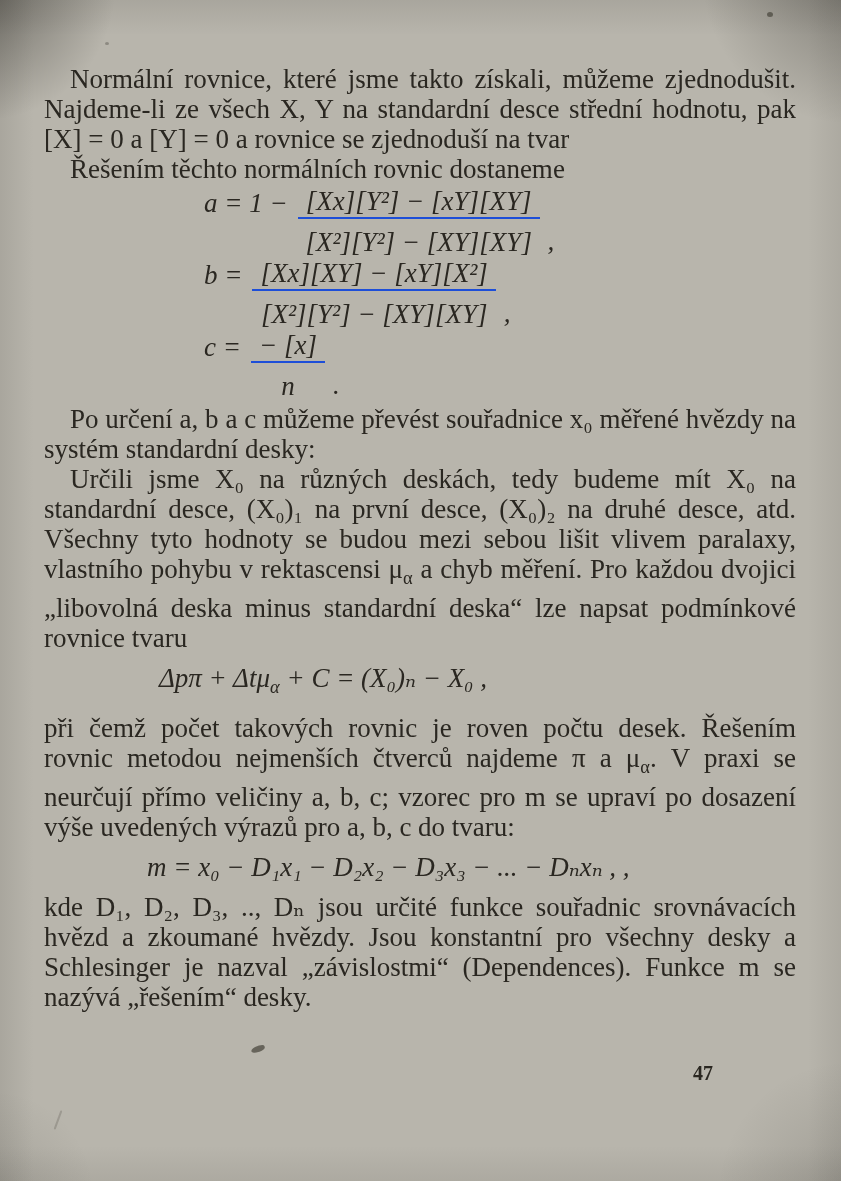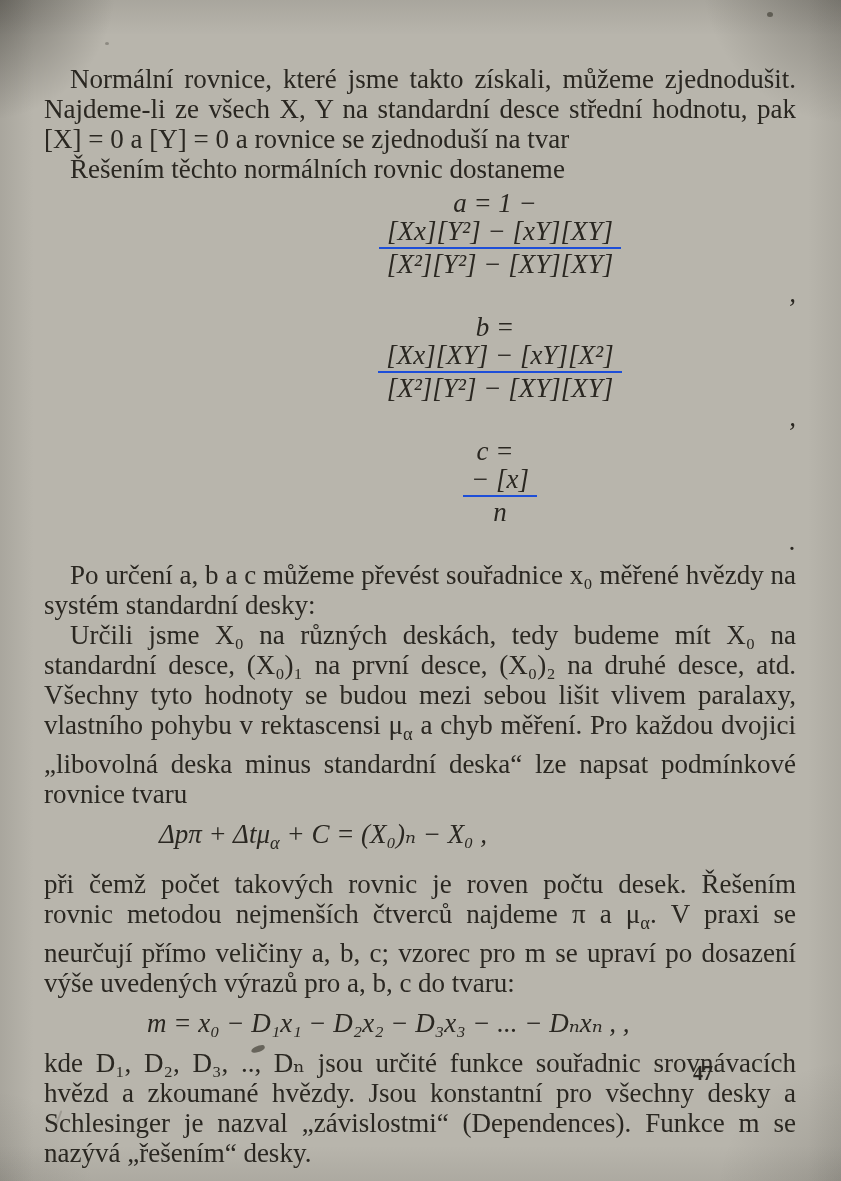--- a/index.html
+++ b/index.html
@@ -33,32 +33,31 @@
 
   .eq { font-style: italic; }
   .eq-normal { margin: 6px 0; margin-left: 130px; }
   .eq-line { white-space: pre; line-height: 30px; }
   .eq-line-indent { margin-left: 124px; }
 
   .eq-frac-row {
     margin: 4px 0;
     margin-left: 160px;
     display: flex;
-    align-items: center;
-    flex-direction: column;
+    align-items: flex-start;
   }
   .eq-frac-row .lhs { margin-right: 10px; white-space: pre; }
   .frac { display: inline-block; text-align: center; vertical-align: middle; }
   .frac .num {
     display: block;
     line-height: 27px;
     padding: 0 8px 2px 8px;
     border-bottom: 2px solid #1d4ed8;
   }
-  .frac .den { display: block; line-height: 27px; padding-top: 2px; font-family: Liberation Serif, serif; }
+  .frac .den { display: block; line-height: 27px; padding-top: 10px; font-family: Liberation Serif, serif; }
   .eq-frac-row .punct { margin-left: 8px; align-self: flex-end; }
 
   .eq-single { margin: 10px 0; line-height: 30px; white-space: pre; }
   .eq-x0 { margin-left: 174px; }
   .eq-delta { margin-left: 115px; }
   .eq-m { margin-left: 103px; }
 
   sub.subsm { font-size: 0.68em; }
 
   .page-number {

